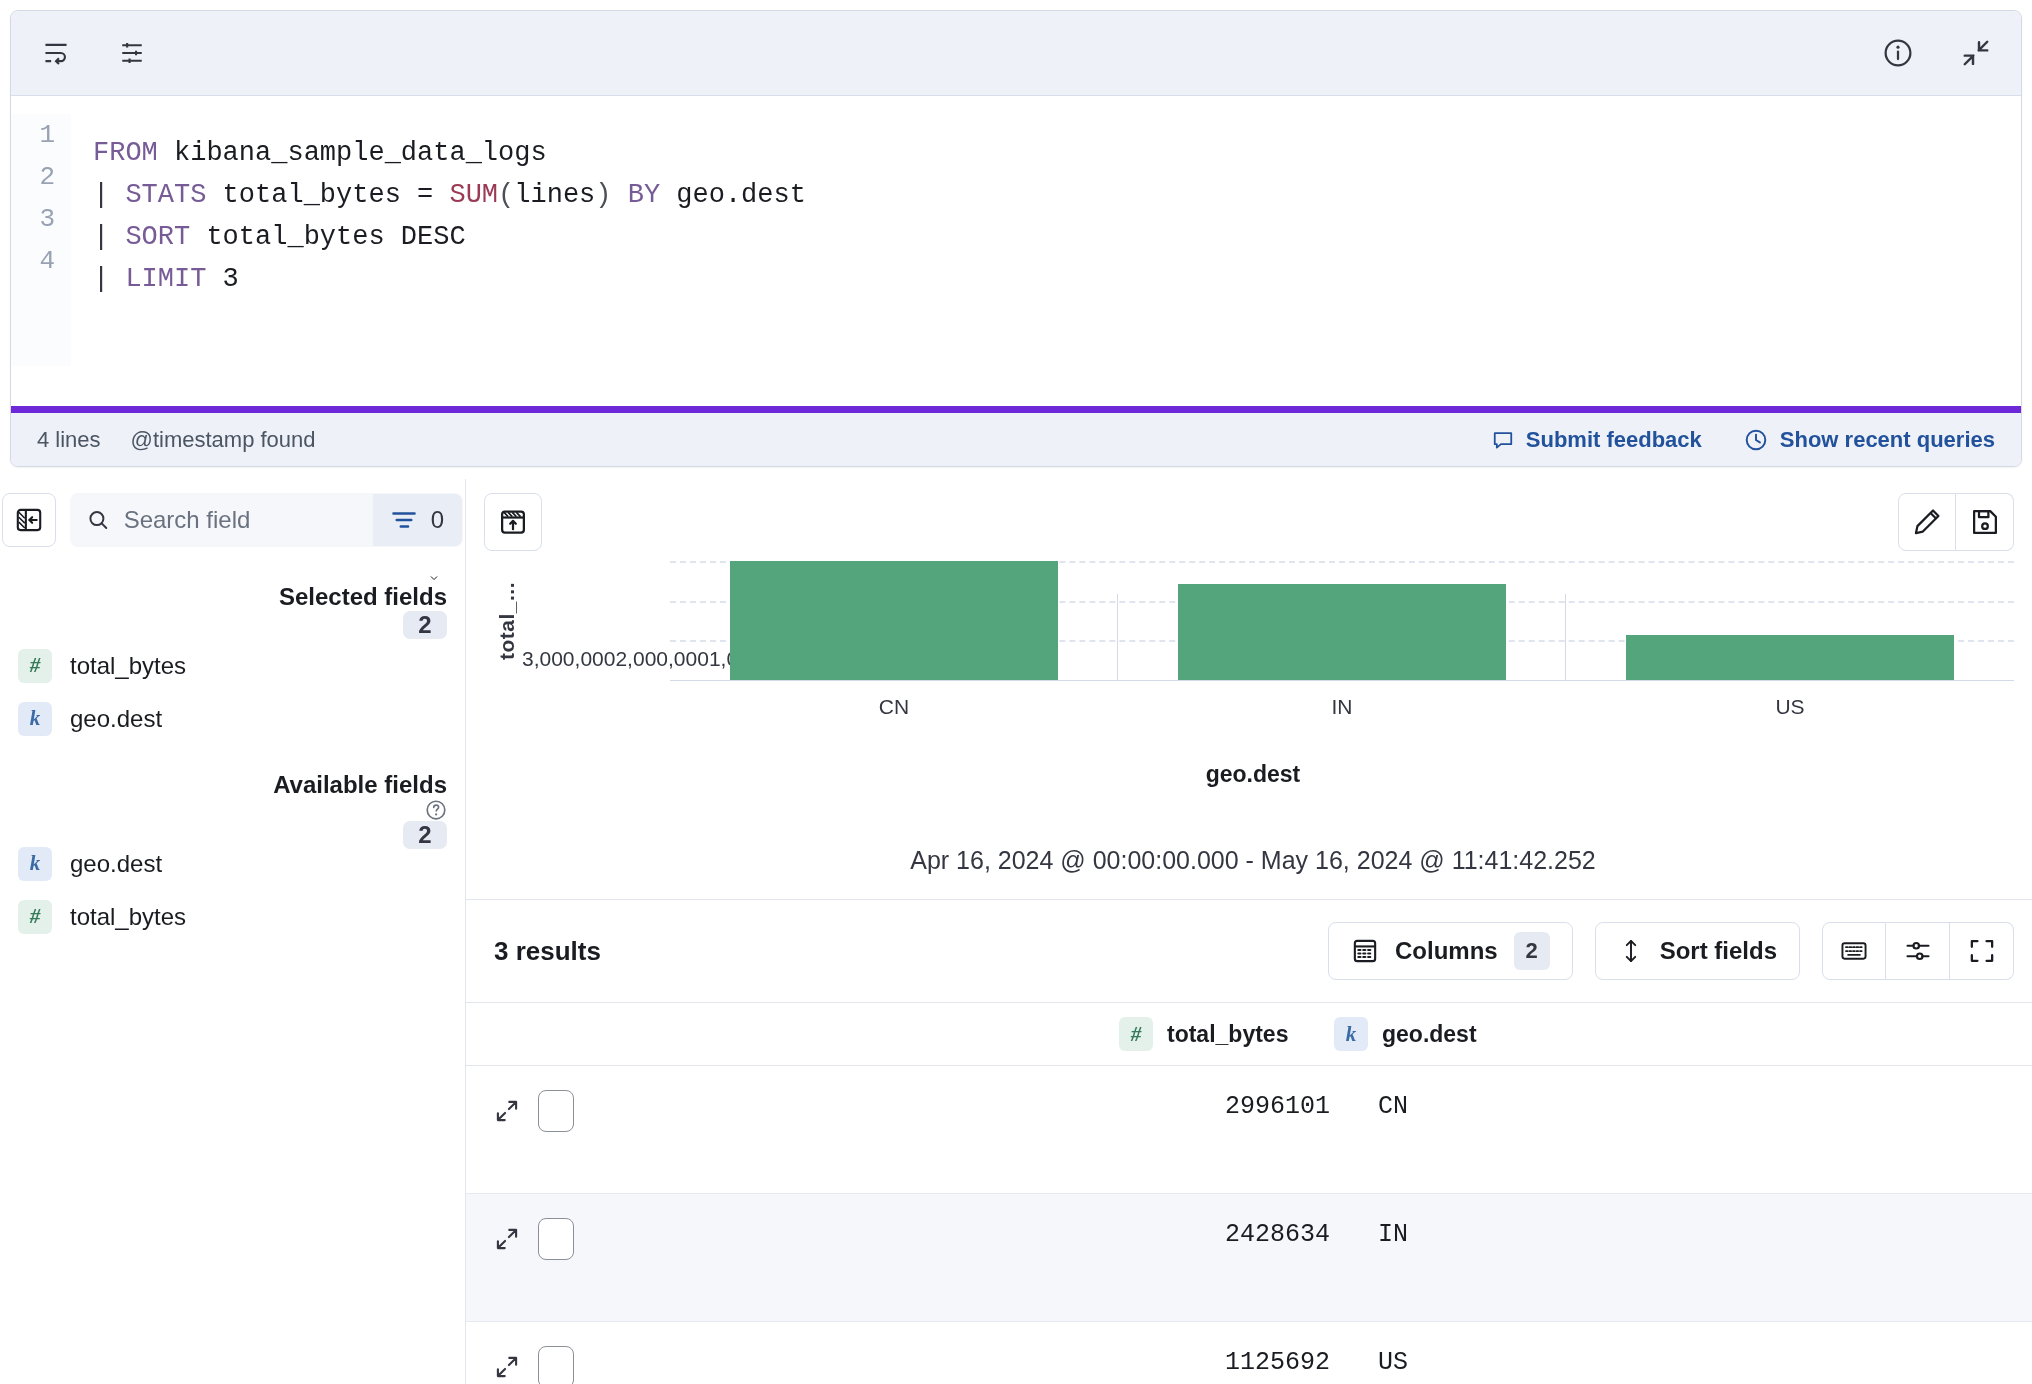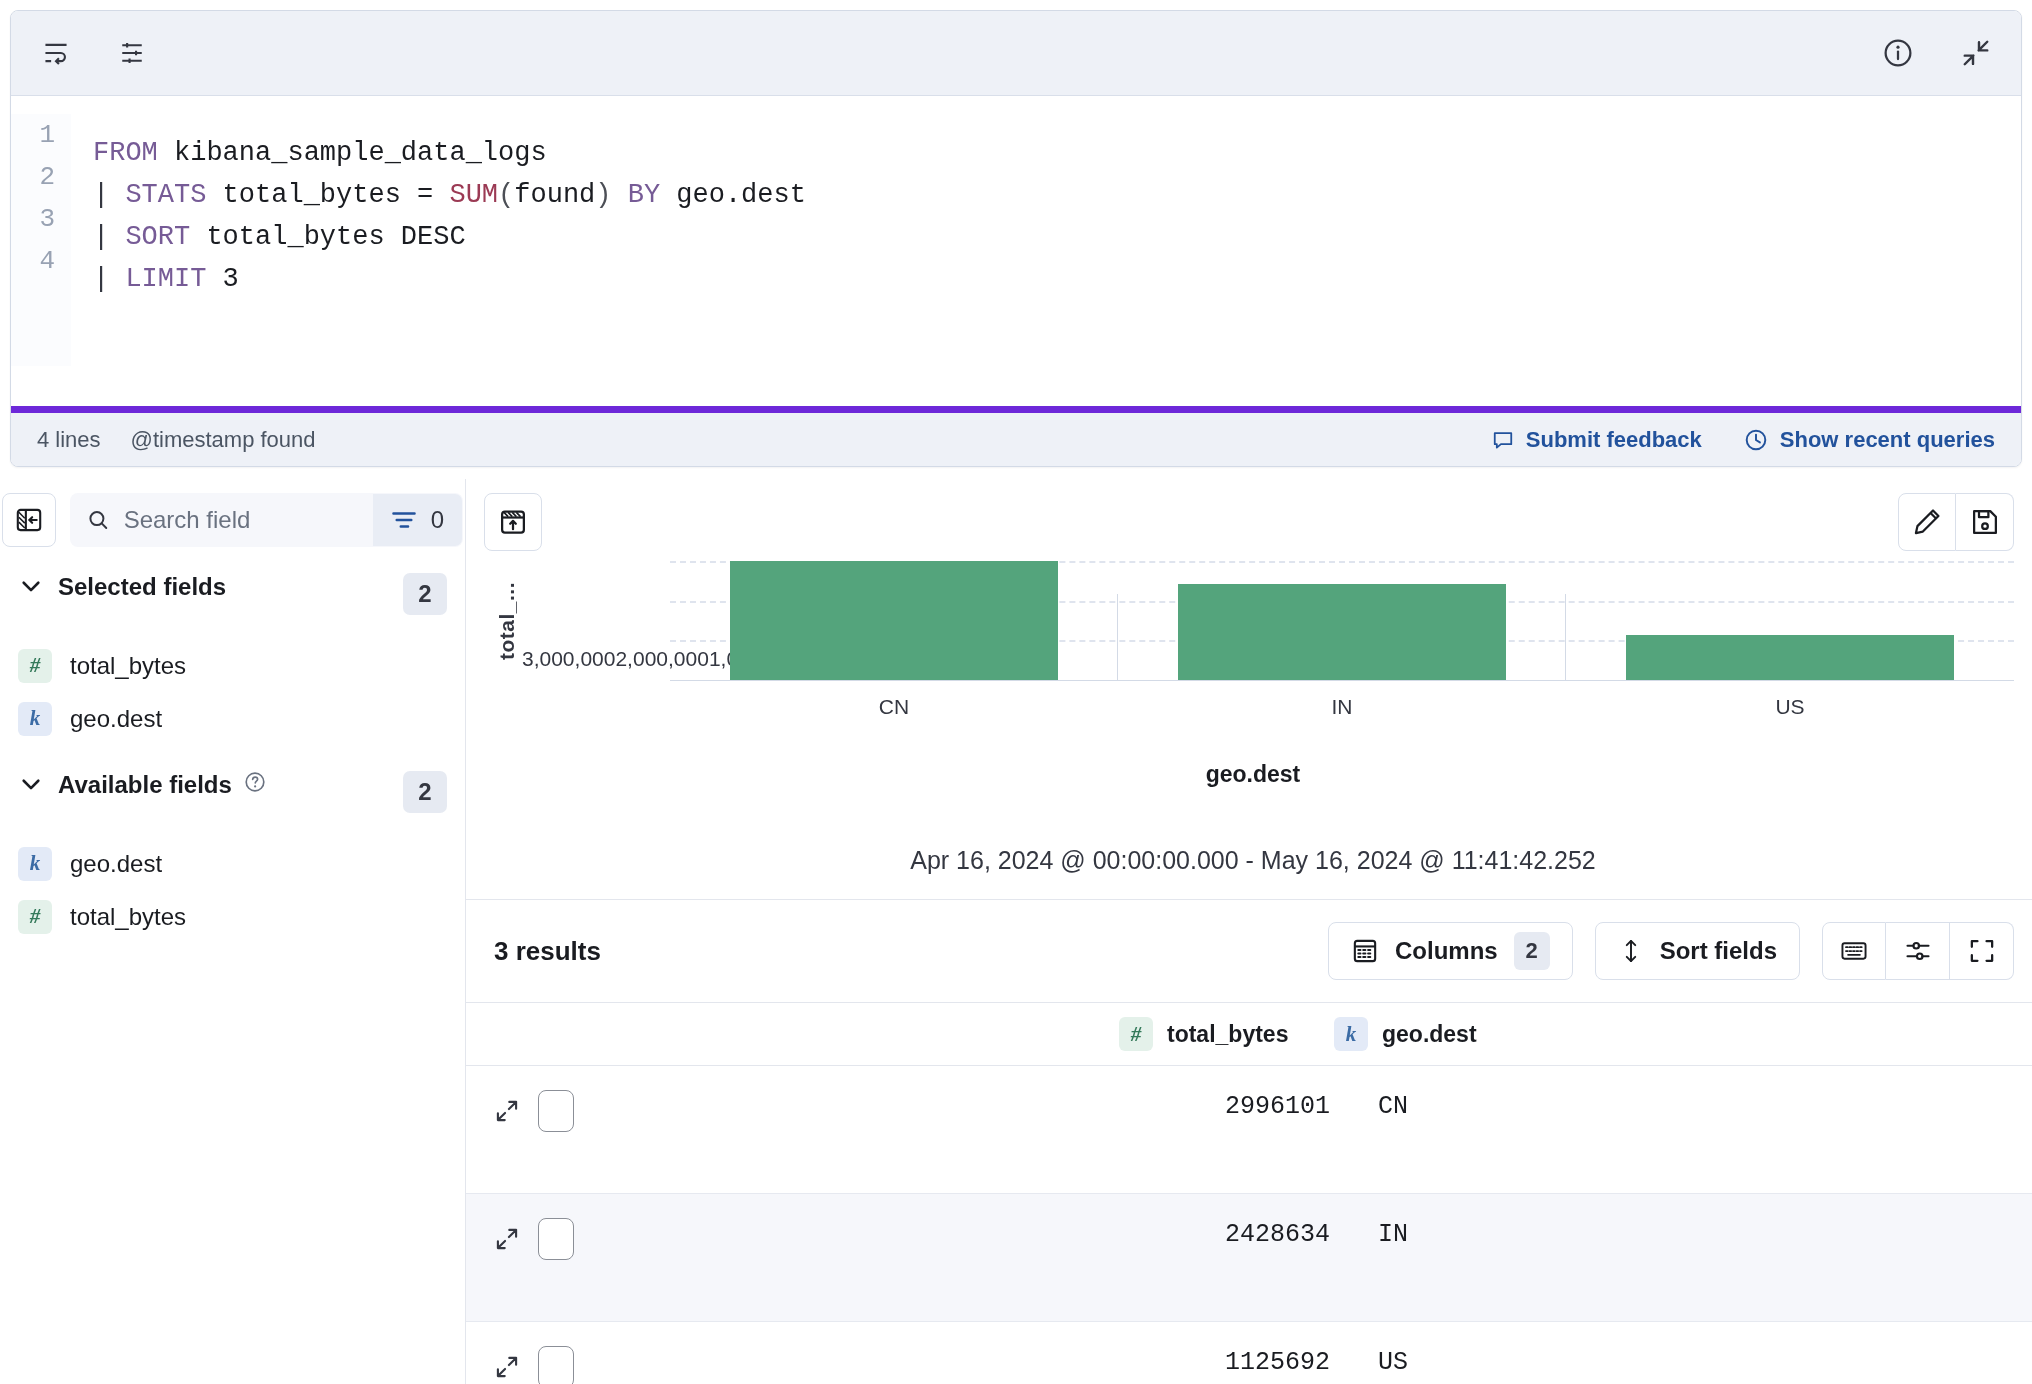--- a/index.html
+++ b/index.html
@@ -110,22 +110,22 @@
   }
   .sb-search input::placeholder { color: #6a7280; }
   .sb-filter {
     display: flex; align-items: center; gap: 14px;
     padding: 0 18px; height: 100%;
     background: #e9edf5; cursor: pointer;
   }
   .sb-filter-count { font-size: 24px; color: #343741; }
 
   .sb-section {
-    display: flex; align-items: flex-start;
-    padding: 0 18px; height: 66px; margin-top: 26px; cursor: pointer;
+    display: flex; align-items: flex-end;
+    padding: 0 18px; height: 66px; margin-top: 26px; cursor: pointer; flex-direction: column;
   }
   .sb-section-title { font-size: 24px; font-weight: bold; color: #1a1c21; margin-left: 14px; }
   .sb-help { margin-left: 12px; color: #6a7280; display: flex; align-items: center; }
   .sb-badge {
     margin-left: auto;
     background: #e6eaf2; color: #343741;
     border-radius: 7px; min-width: 44px; height: 42px;
     display: flex; align-items: center; justify-content: center;
     font-size: 24px; font-weight: bold; padding: 0 12px;
   }
@@ -293,21 +293,21 @@
       </div>
     </div>
 
     <div class="editor-body">
       <div class="code-line">
         <div class="gutter">1</div>
         <div class="code-text"><span class="kw">FROM</span><span> kibana_sample_data_logs</span></div>
       </div>
       <div class="code-line">
         <div class="gutter">2</div>
-        <div class="code-text"><span class="pipe">| </span><span class="kw">STATS</span><span> total_bytes = </span><span class="fn">SUM</span><span class="punct">(</span><span>found</span><span class="punct">)</span><span> </span><span class="kw">BY</span><span> geo.dest</span></div>
+        <div class="code-text"><span class="pipe">| </span><span class="kw">STATS</span><span> total_bytes = </span><span class="fn">SUM</span><span class="punct">(</span><span>lines</span><span class="punct">)</span><span> </span><span class="kw">BY</span><span> geo.dest</span></div>
       </div>
       <div class="code-line">
         <div class="gutter">3</div>
         <div class="code-text"><span class="pipe">| </span><span class="kw">SORT</span><span> total_bytes DESC</span></div>
       </div>
       <div class="code-line">
         <div class="gutter">4</div>
         <div class="code-text"><span class="pipe">| </span><span class="kw">LIMIT</span><span> 3</span></div>
       </div>
       <div class="code-line">

